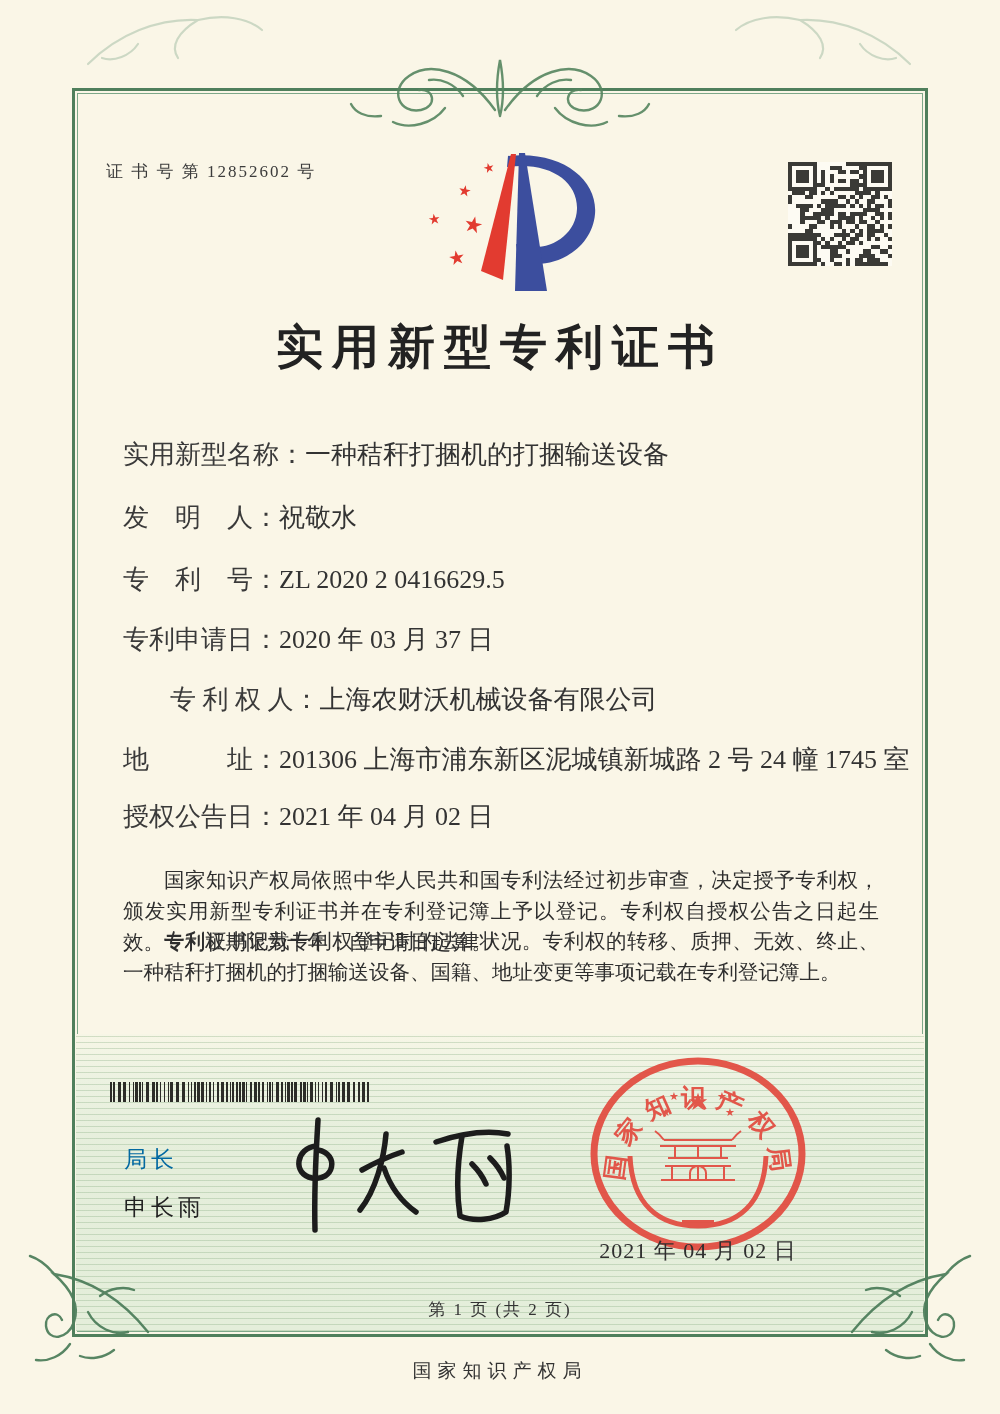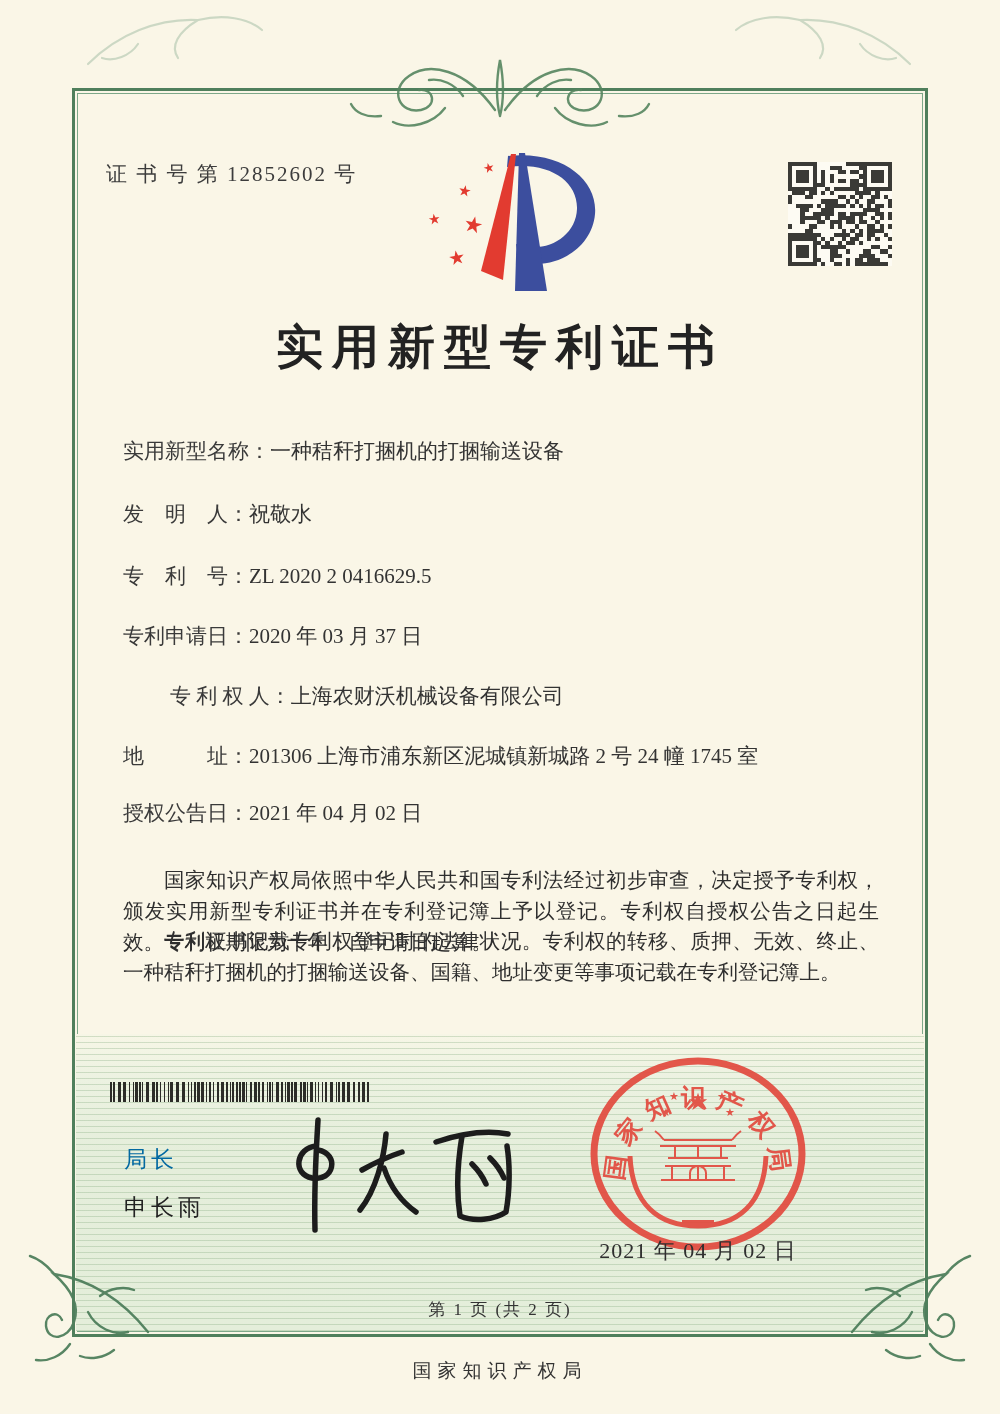--- a/index.html
+++ b/index.html
@@ -20,27 +20,27 @@
     border:1px solid #7da889;
   }
   
   .guilloche{
     left:76px;top:1034px;width:848px;height:297px;
     background:
       repeating-linear-gradient(0deg, rgba(122,164,118,0.30) 0 1px, rgba(0,0,0,0) 1px 6px),
       linear-gradient(180deg,#f7f6e6 0,#ecf2e1 45px,#e5eedb 120px,#e4eeda 100%);
   }
   .cert-no{
-    left:106px;top:160px;font-size:21px;letter-spacing:2px;color:#3c3c3c;
+    left:106px;top:160px;font-size:17px;letter-spacing:2px;color:#3c3c3c;
   }
   .title{
     left:0;top:316px;width:1000px;text-align:center;
     font-size:47px;font-weight:bold;letter-spacing:9px;color:#222;
   }
-  .row{left:123px;width:757px;font-size:21px;color:#353535;white-space:nowrap;}
+  .row{left:123px;width:757px;font-size:26px;color:#353535;white-space:nowrap;}
   .row .lbl{color:#3a3a3a;}
   .row .val{color:#333;}
   .row2-right{position:absolute;left:365px;top:0;}
   .para{
     left:123px;width:756px;font-size:20.5px;line-height:31px;color:#2e2e2e;
     text-align:justify;text-indent:2em;
   }
   .barcode{
     left:110px;top:1082px;width:270px;height:20px;display:flex;align-items:stretch;
   }

